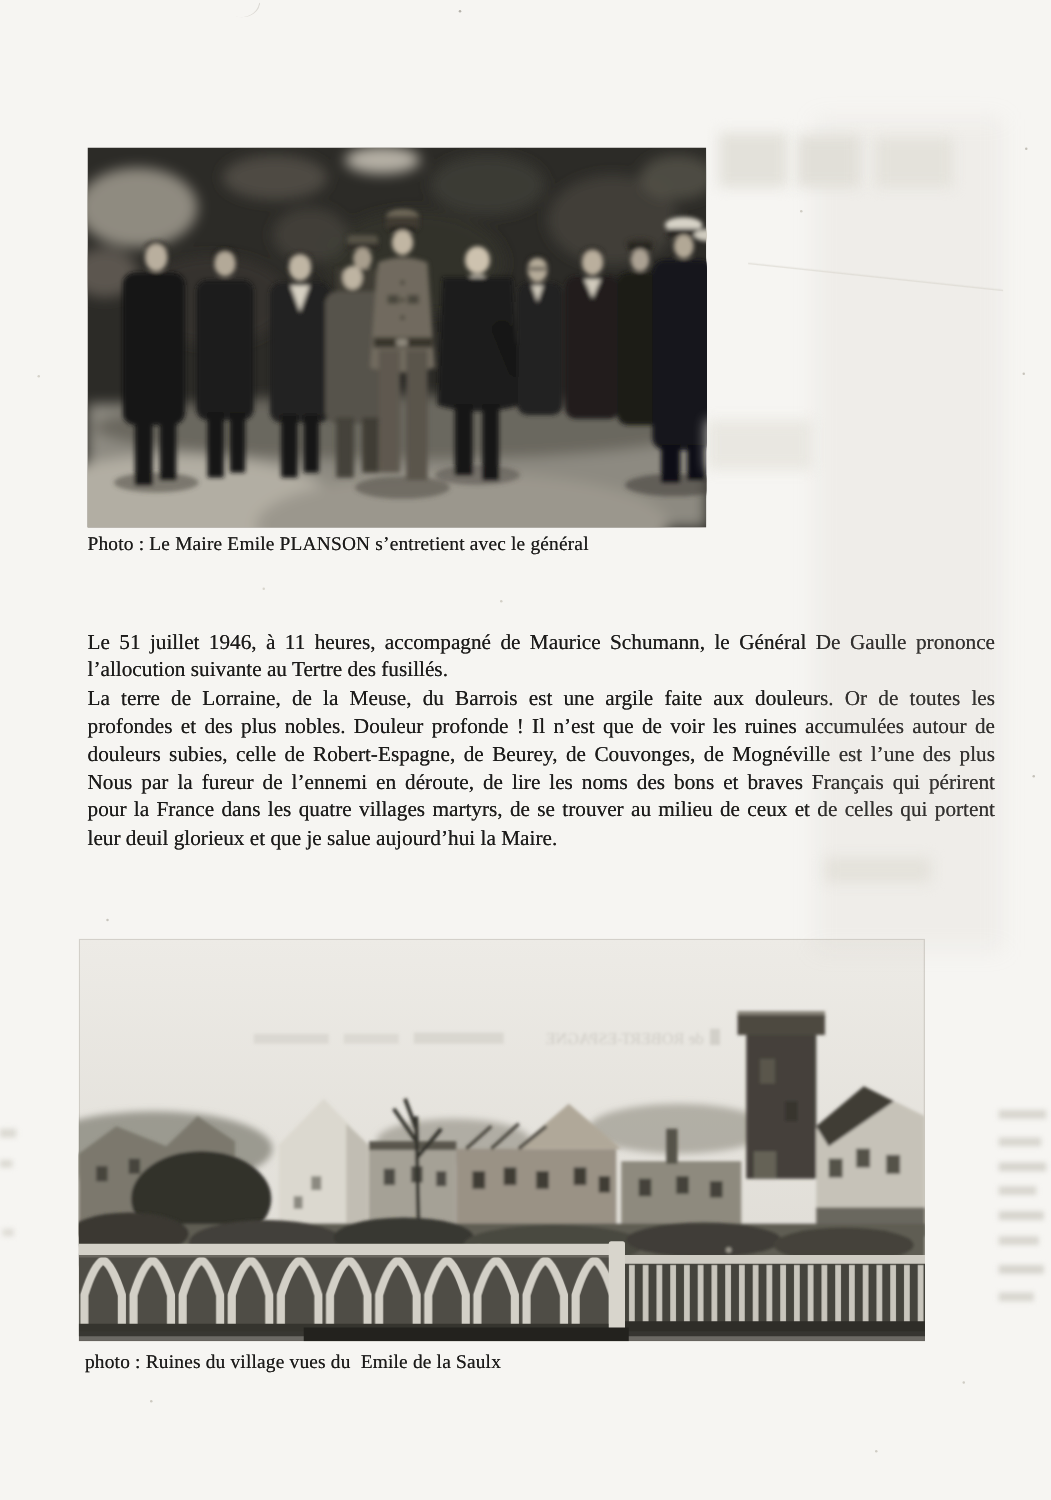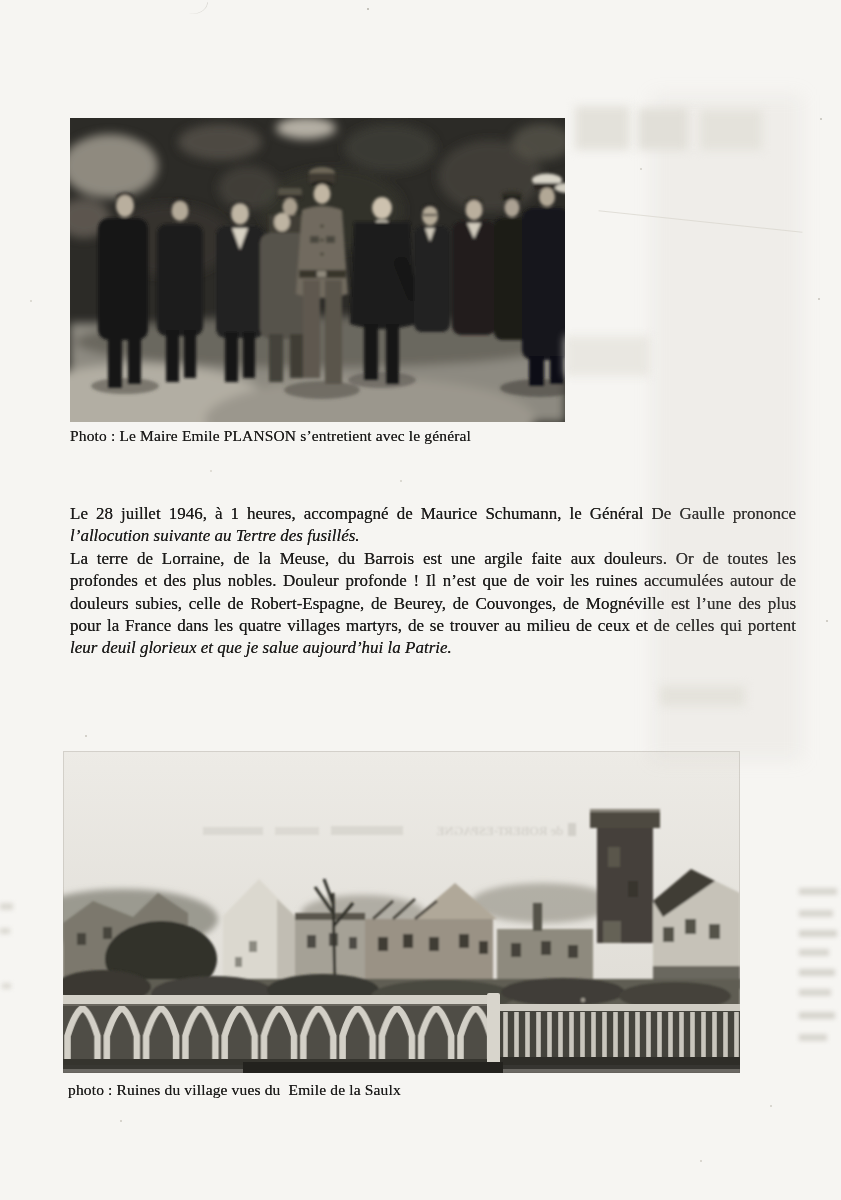--- a/index.html
+++ b/index.html
@@ -34,21 +34,20 @@
     text-shadow:0 0 .45px rgba(20,20,18,.85);
   }
   .speech .line{
     white-space:nowrap;
     text-align:justify;
     text-align-last:justify;
   }
   .speech .line.end{
     text-align:last;
     text-align-last:left;
-    font-style:italic;
   }
   
   .ghost{position:absolute;pointer-events:none;}
   .g-blur5{filter:blur(5px);}
   .g-blur2{filter:blur(2px);}
   .scanband{
     position:absolute;left:652px;top:95px;width:150px;height:665px;
     background:rgba(196,193,183,.14);
     filter:blur(9px);
   }
@@ -190,27 +189,28 @@
         <ellipse cx="497" cy="70" rx="12" ry="5" fill="#cfcbbf"></ellipse>
         <rect x="459" y="238" width="15" height="30" fill="#111115"></rect>
         <rect x="480" y="238" width="14" height="28" fill="#101014"></rect>
       </g>
     </svg>
   </figure>
 
   <div class="caption" id="caption1">Photo : Le Maire Emile PLANSON s’entretient avec le général</div>
 
   <div class="speech">
-      <div class="line">Le 28 juillet 1946, à 1 heures, accompagné de Maurice Schumann, le Général De Gaulle prononce</div>
+      <div class="line">Le 51 juillet 1946, à 11 heures, accompagné de Maurice Schumann, le Général De Gaulle prononce</div>
       <div class="line end">l’allocution suivante au Tertre des fusillés.</div>
       <div class="line">La terre de Lorraine, de la Meuse, du Barrois est une argile faite aux douleurs. Or de toutes les</div>
       <div class="line">profondes et des plus nobles. Douleur profonde ! Il n’est que de voir les ruines accumulées autour de</div>
       <div class="line">douleurs subies, celle de Robert-Espagne, de Beurey, de Couvonges, de Mognéville est l’une des plus</div>
+      <div class="line">Nous par la fureur de l’ennemi en déroute, de lire les noms des bons et braves Français qui périrent</div>
       <div class="line">pour la France dans les quatre villages martyrs, de se trouver au milieu de ceux et de celles qui portent</div>
-      <div class="line end">leur deuil glorieux et que je salue aujourd’hui la Patrie.</div>
+      <div class="line end">leur deuil glorieux et que je salue aujourd’hui la Maire.</div>
     </div>
 
   <figure class="photo" id="photo2">
     <svg viewBox="0 0 677 322" width="677" height="322">
       <defs>
         <linearGradient id="sky" x1="0" y1="0" x2="0" y2="1">
           <stop offset="0" stop-color="#edebe6"></stop>
           <stop offset="1" stop-color="#dcd9d2"></stop>
         </linearGradient>
         <filter id="pb1" x="-20%" y="-20%" width="140%" height="140%">

